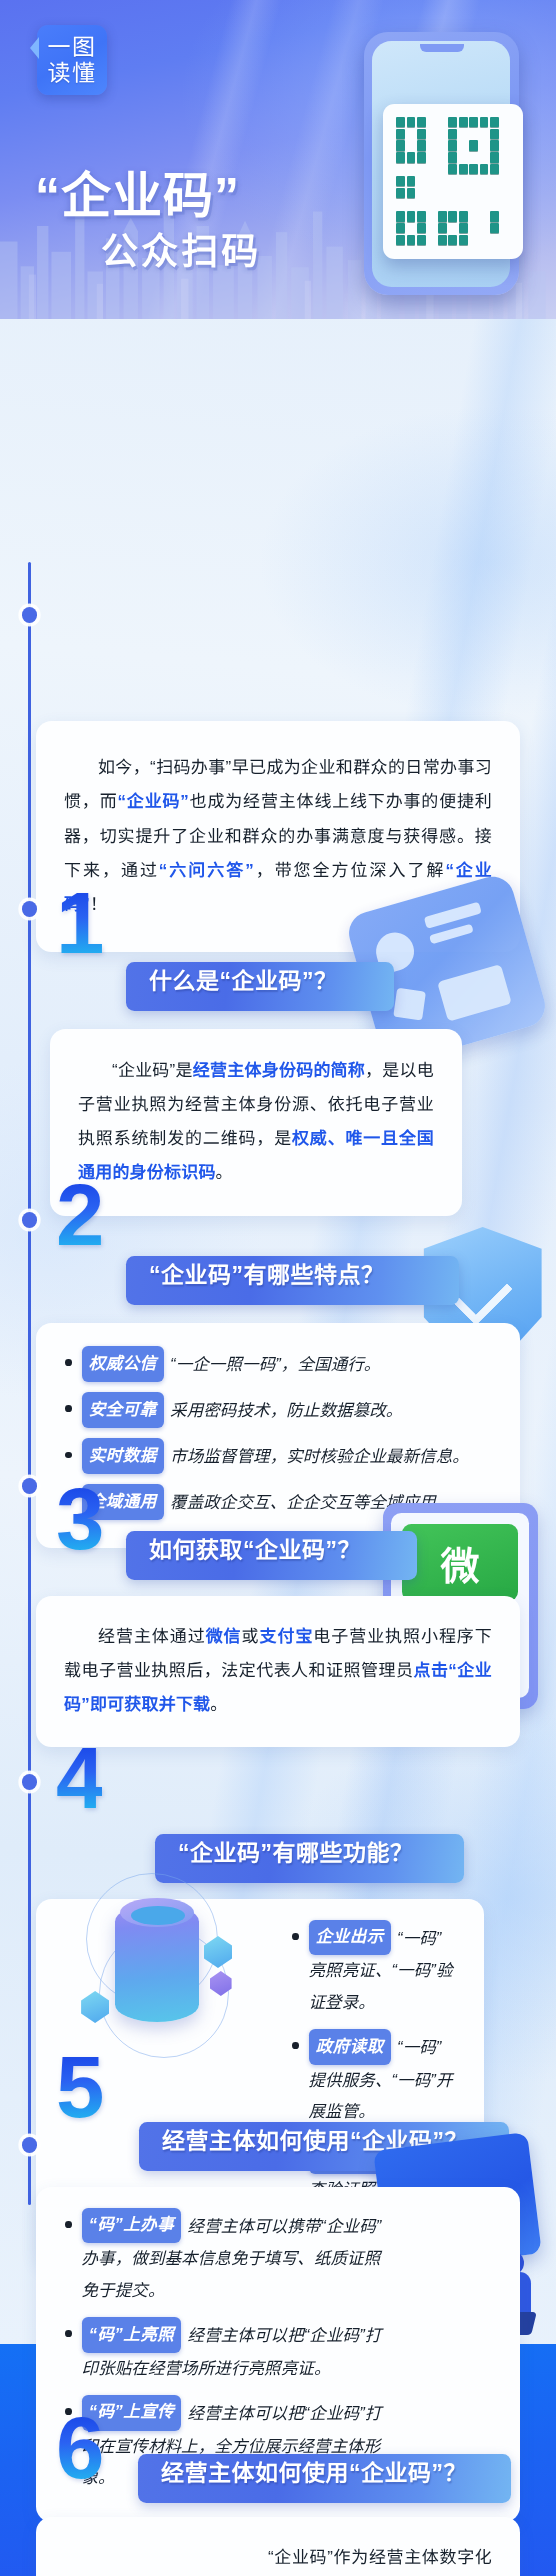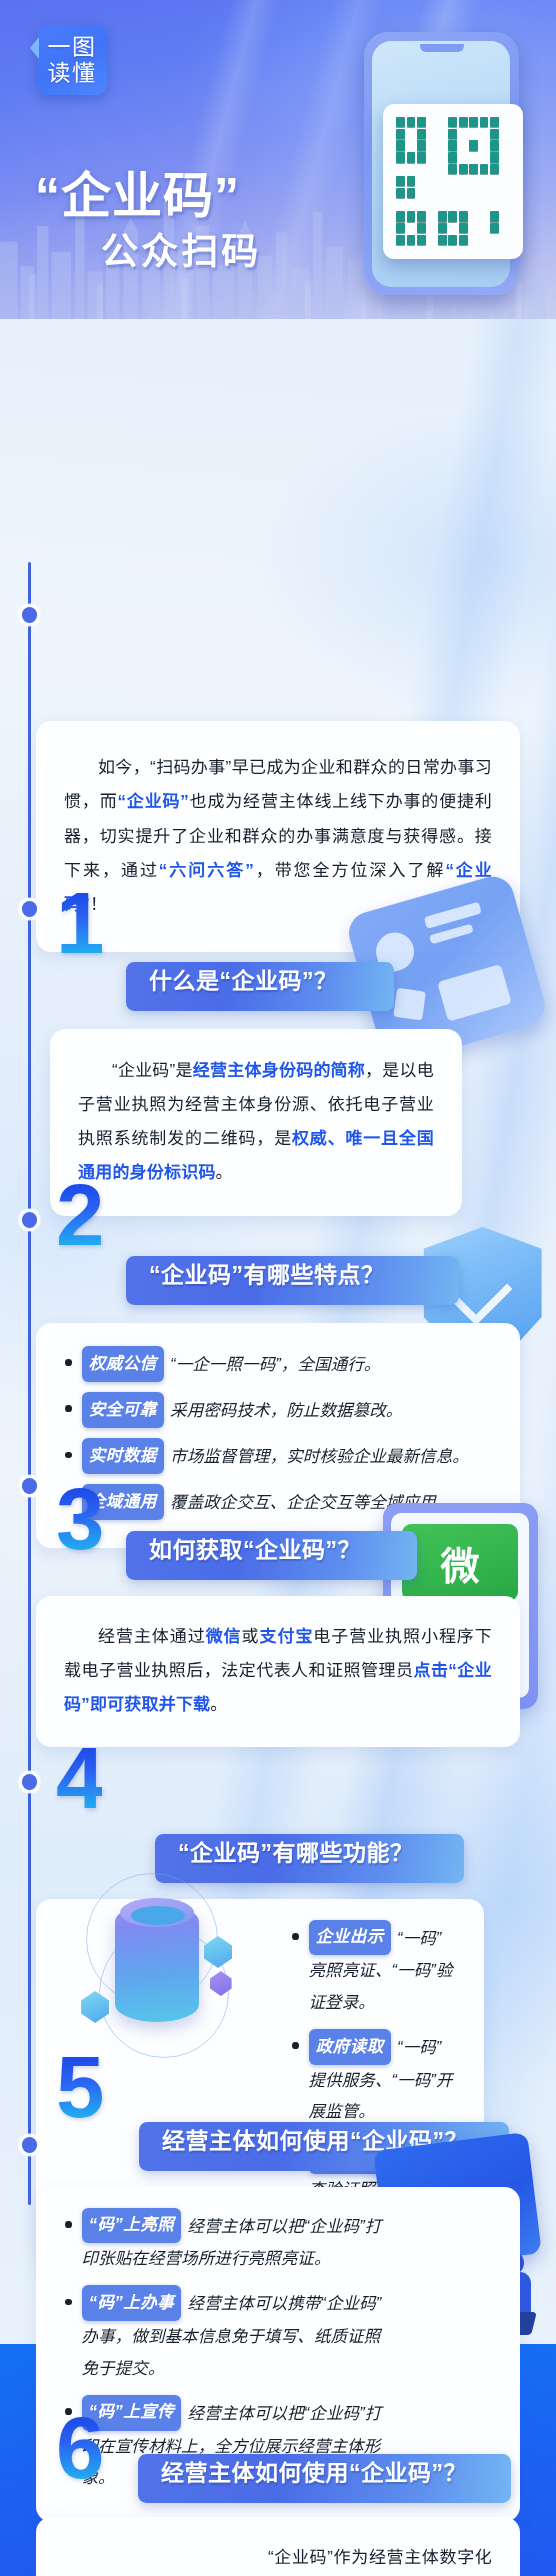--- a/index.html
+++ b/index.html
@@ -761,22 +761,22 @@
       <div class="swoosh"></div>
       <div class="stack"></div>
       <div class="person">
         <div class="head"></div>
           <div class="torso"></div>
           <div class="leg"></div>
       </div>
     </div>
     <div class="answer-card" style="left:36px; top:137px; width:484px; padding:20.6px 28px 17.5px; min-height:222px">
       <ul class="bullets" style="max-width:319px">
+        <li><span class="tag">“码”上办事</span><span>经营主体可以携带“企业码”办事，做到基本信息免于填写、纸质证照免于提交。</span></li>
         <li><span class="tag">“码”上亮照</span><span>经营主体可以把“企业码”打印张贴在经营场所进行亮照亮证。</span></li>
-        <li><span class="tag">“码”上办事</span><span>经营主体可以携带“企业码”办事，做到基本信息免于填写、纸质证照免于提交。</span></li>
         <li style="max-width:none"><span class="tag">“码”上宣传</span><span>经营主体可以把“企业码”打印在宣传材料上，全方位展示经营主体形象。</span></li>
       </ul>
     </div>
   </div>
 
   <div class="section" style="top:2092px;height:268px">
     <div class="sec-num">6</div>
     <div class="sec-qbar" style="left:138px; top:43px; width:373px">
       <span>经营主体如何使用“企业码”？</span>
     </div>

